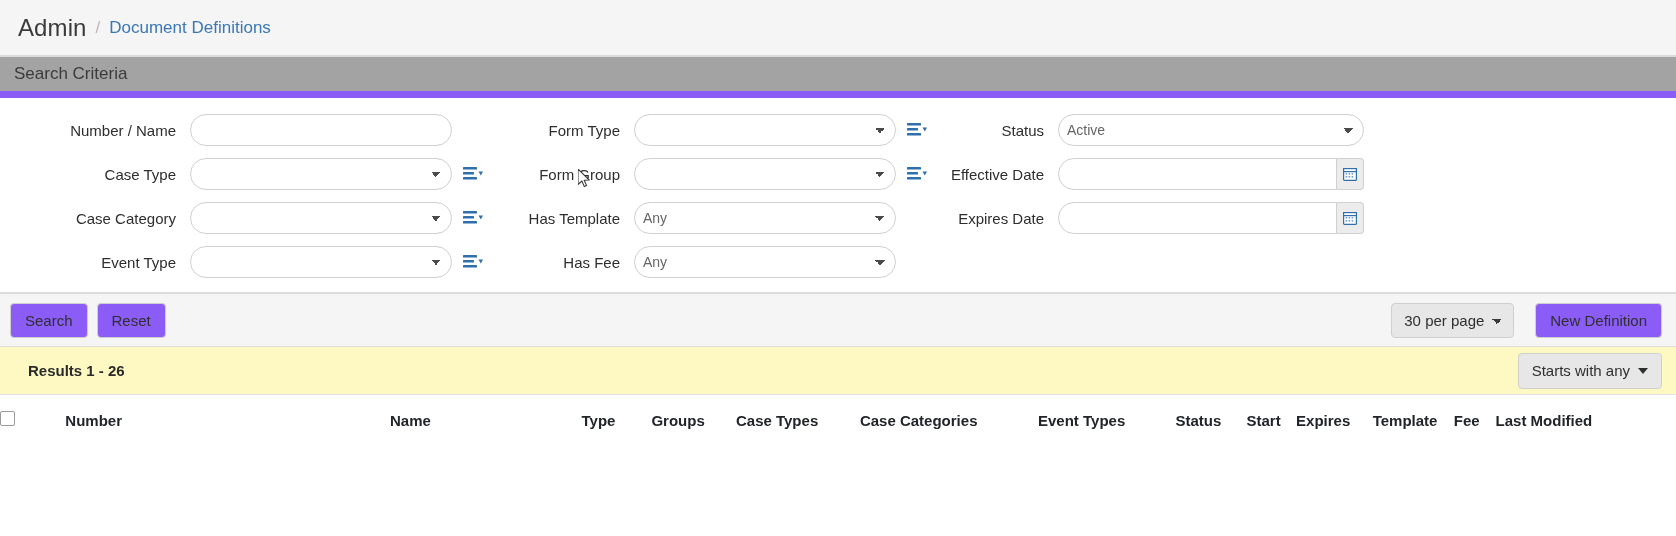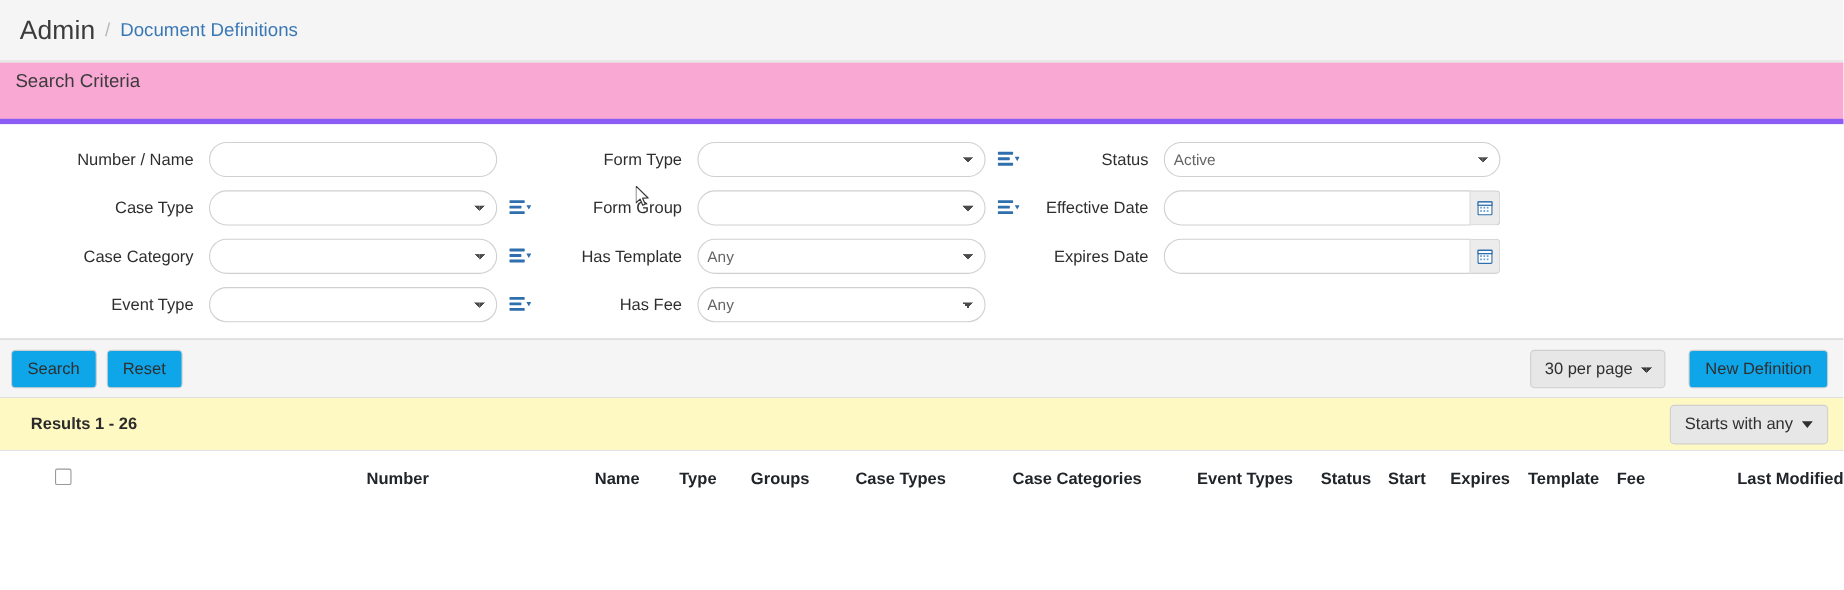--- a/index.html
+++ b/index.html
@@ -40,23 +40,23 @@
     cursor: pointer;
   }
 
   
   .panel {
     border: 1px solid #dcdcdc;
     border-left: none; border-right: none;
     background: #fff;
   }
   .panel-head {
-    background: #f9a8d4;
-    border-bottom: 5px solid #8b5cf6;
-    padding: 7px 0 24px 14px;
+    background: #a3a3a3;
+    border-bottom: 7px solid #8b5cf6;
+    padding: 7px 0 7px 14px;
     font-size: 17px;
     color: #3b3b3b;
   }
   .panel-body {
     padding: 16px 0 14px 0;
     background: #fff;
   }
 
   
   .form-grid {
@@ -144,21 +144,21 @@
     display: flex;
     align-items: center;
     padding: 0 14px 0 10px;
     box-sizing: border-box;
   }
   .btn {
     height: 35px;
     min-width: 58px;
     padding: 0 14px;
     box-sizing: border-box;
-    background: #0ea5e9;
+    background: #8b5cf6;
     border: 1px solid #cfcfcf;
     border-radius: 4px;
     font-family: "Liberation Sans", sans-serif;
     font-size: 15px;
     color: #2f2f2f;
     cursor: pointer;
   }
   .btn + .btn { margin-left: 9px; }
   .spacer { flex: 1; }
   select.perpage {
@@ -225,21 +225,21 @@
   table.results {
     width: 100%;
     border-collapse: collapse;
     background: #fff;
     table-layout: fixed;
   }
   table.results th {
     font-size: 15px;
     font-weight: bold;
     color: #212529;
-    text-align: right;
+    text-align: left;
     padding: 16px 0 14px 0;
     white-space: nowrap;
   }
   .chk {
     width: 15px; height: 15px;
     box-sizing: border-box;
     border: 1px solid #9a9a9a;
     border-radius: 2px;
     background: #fff;
     display: inline-block;

